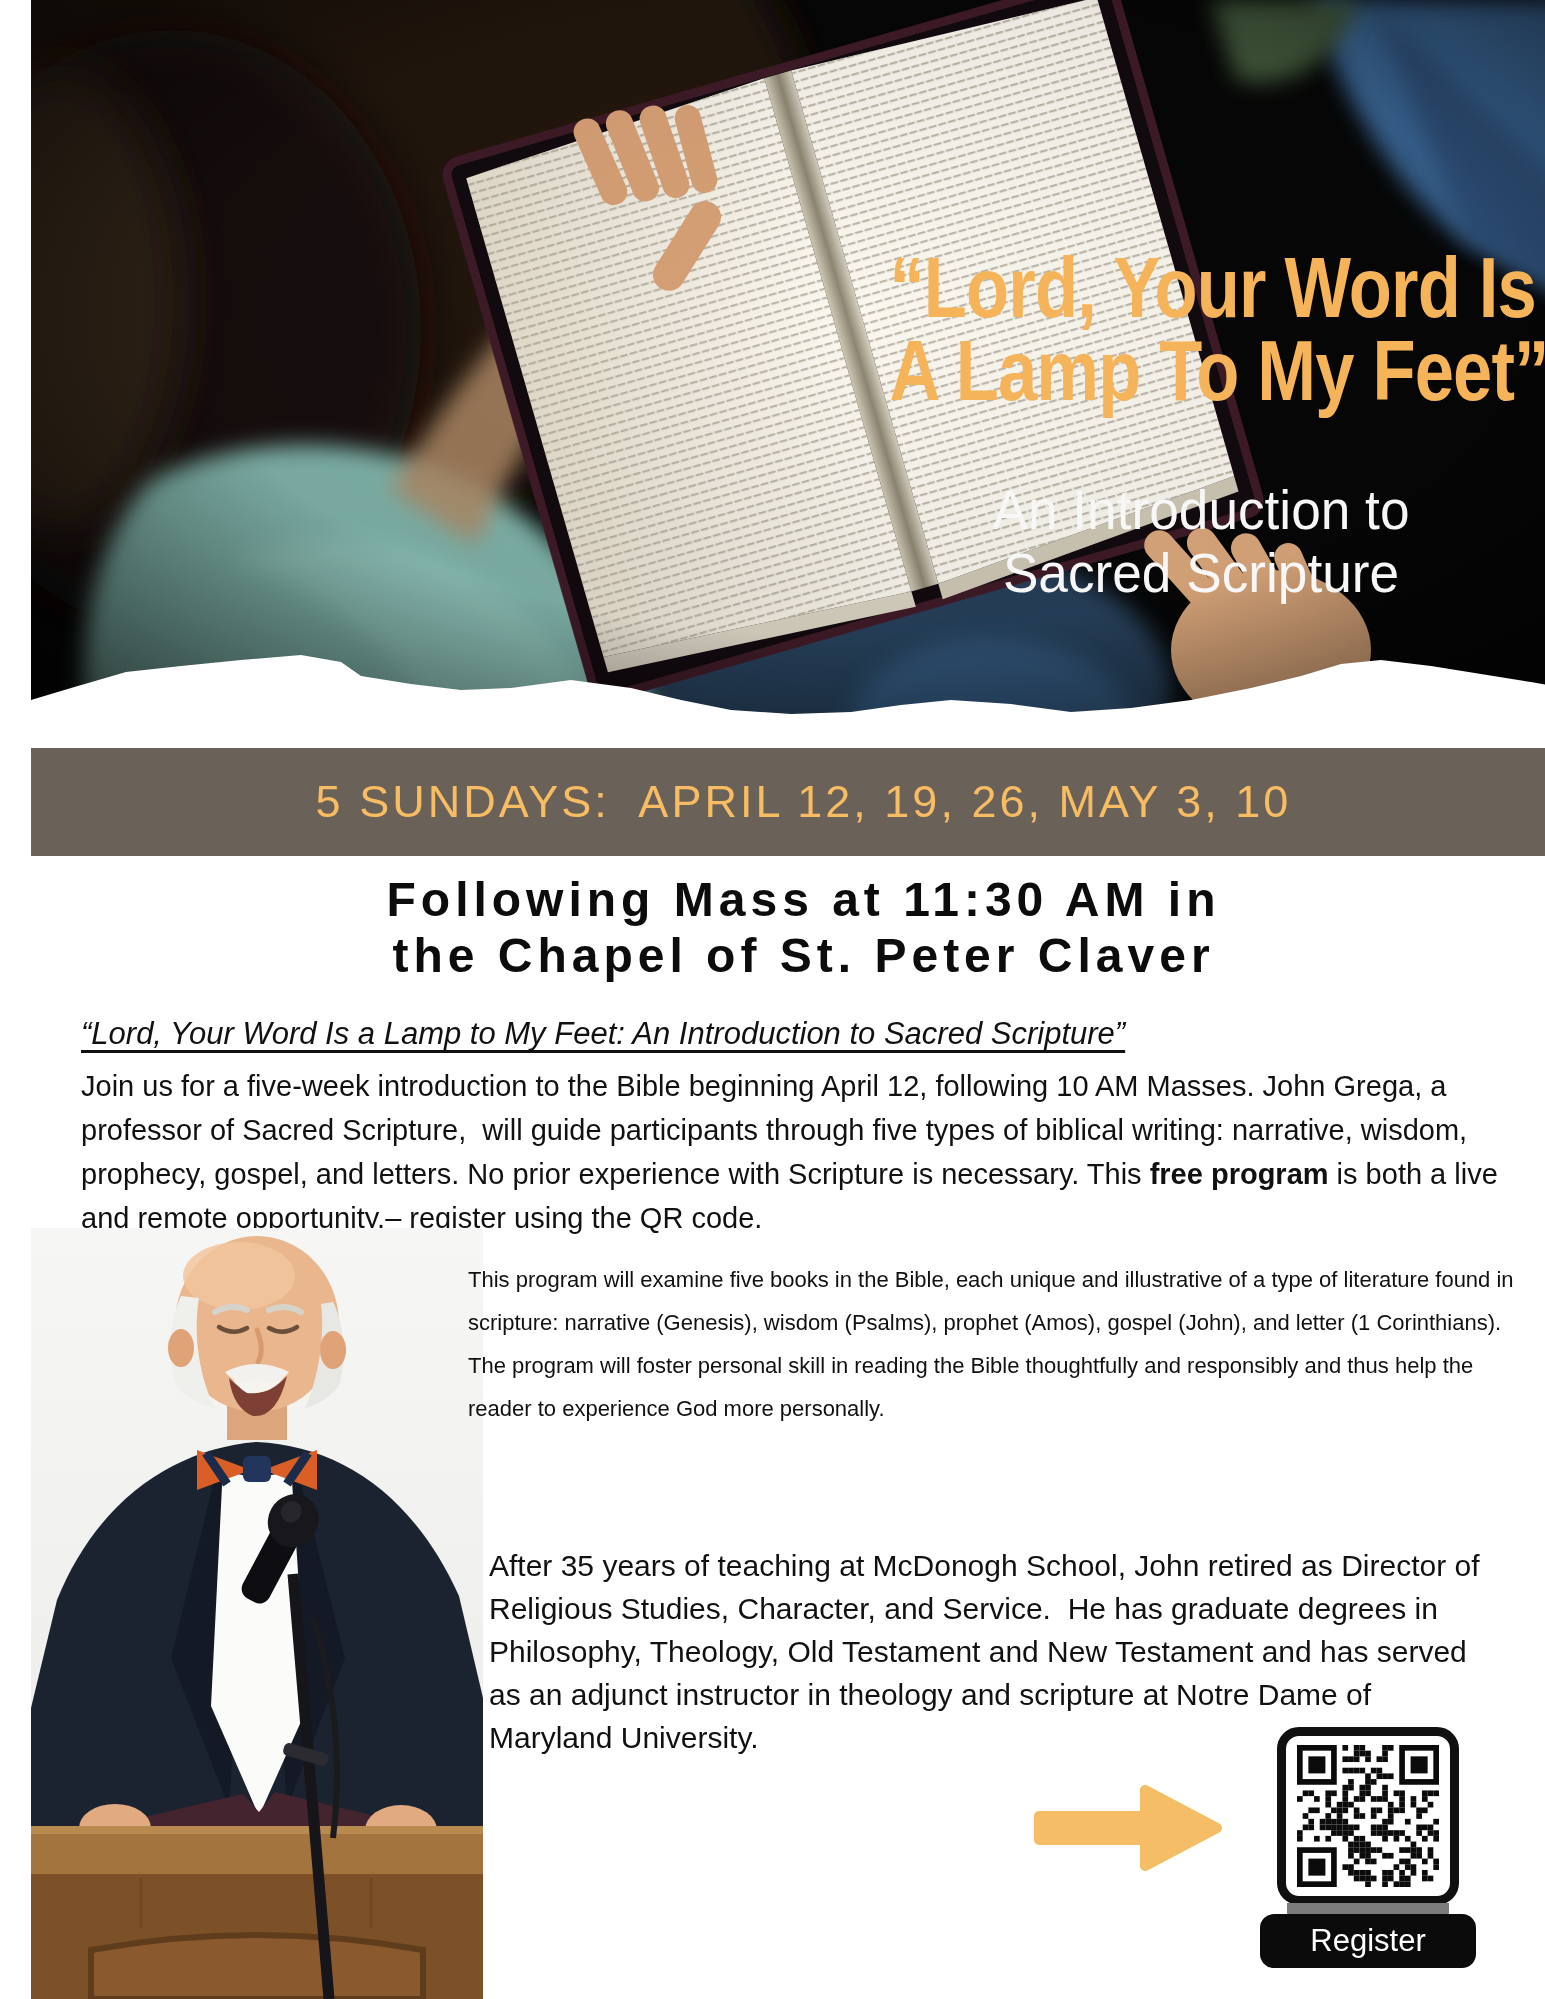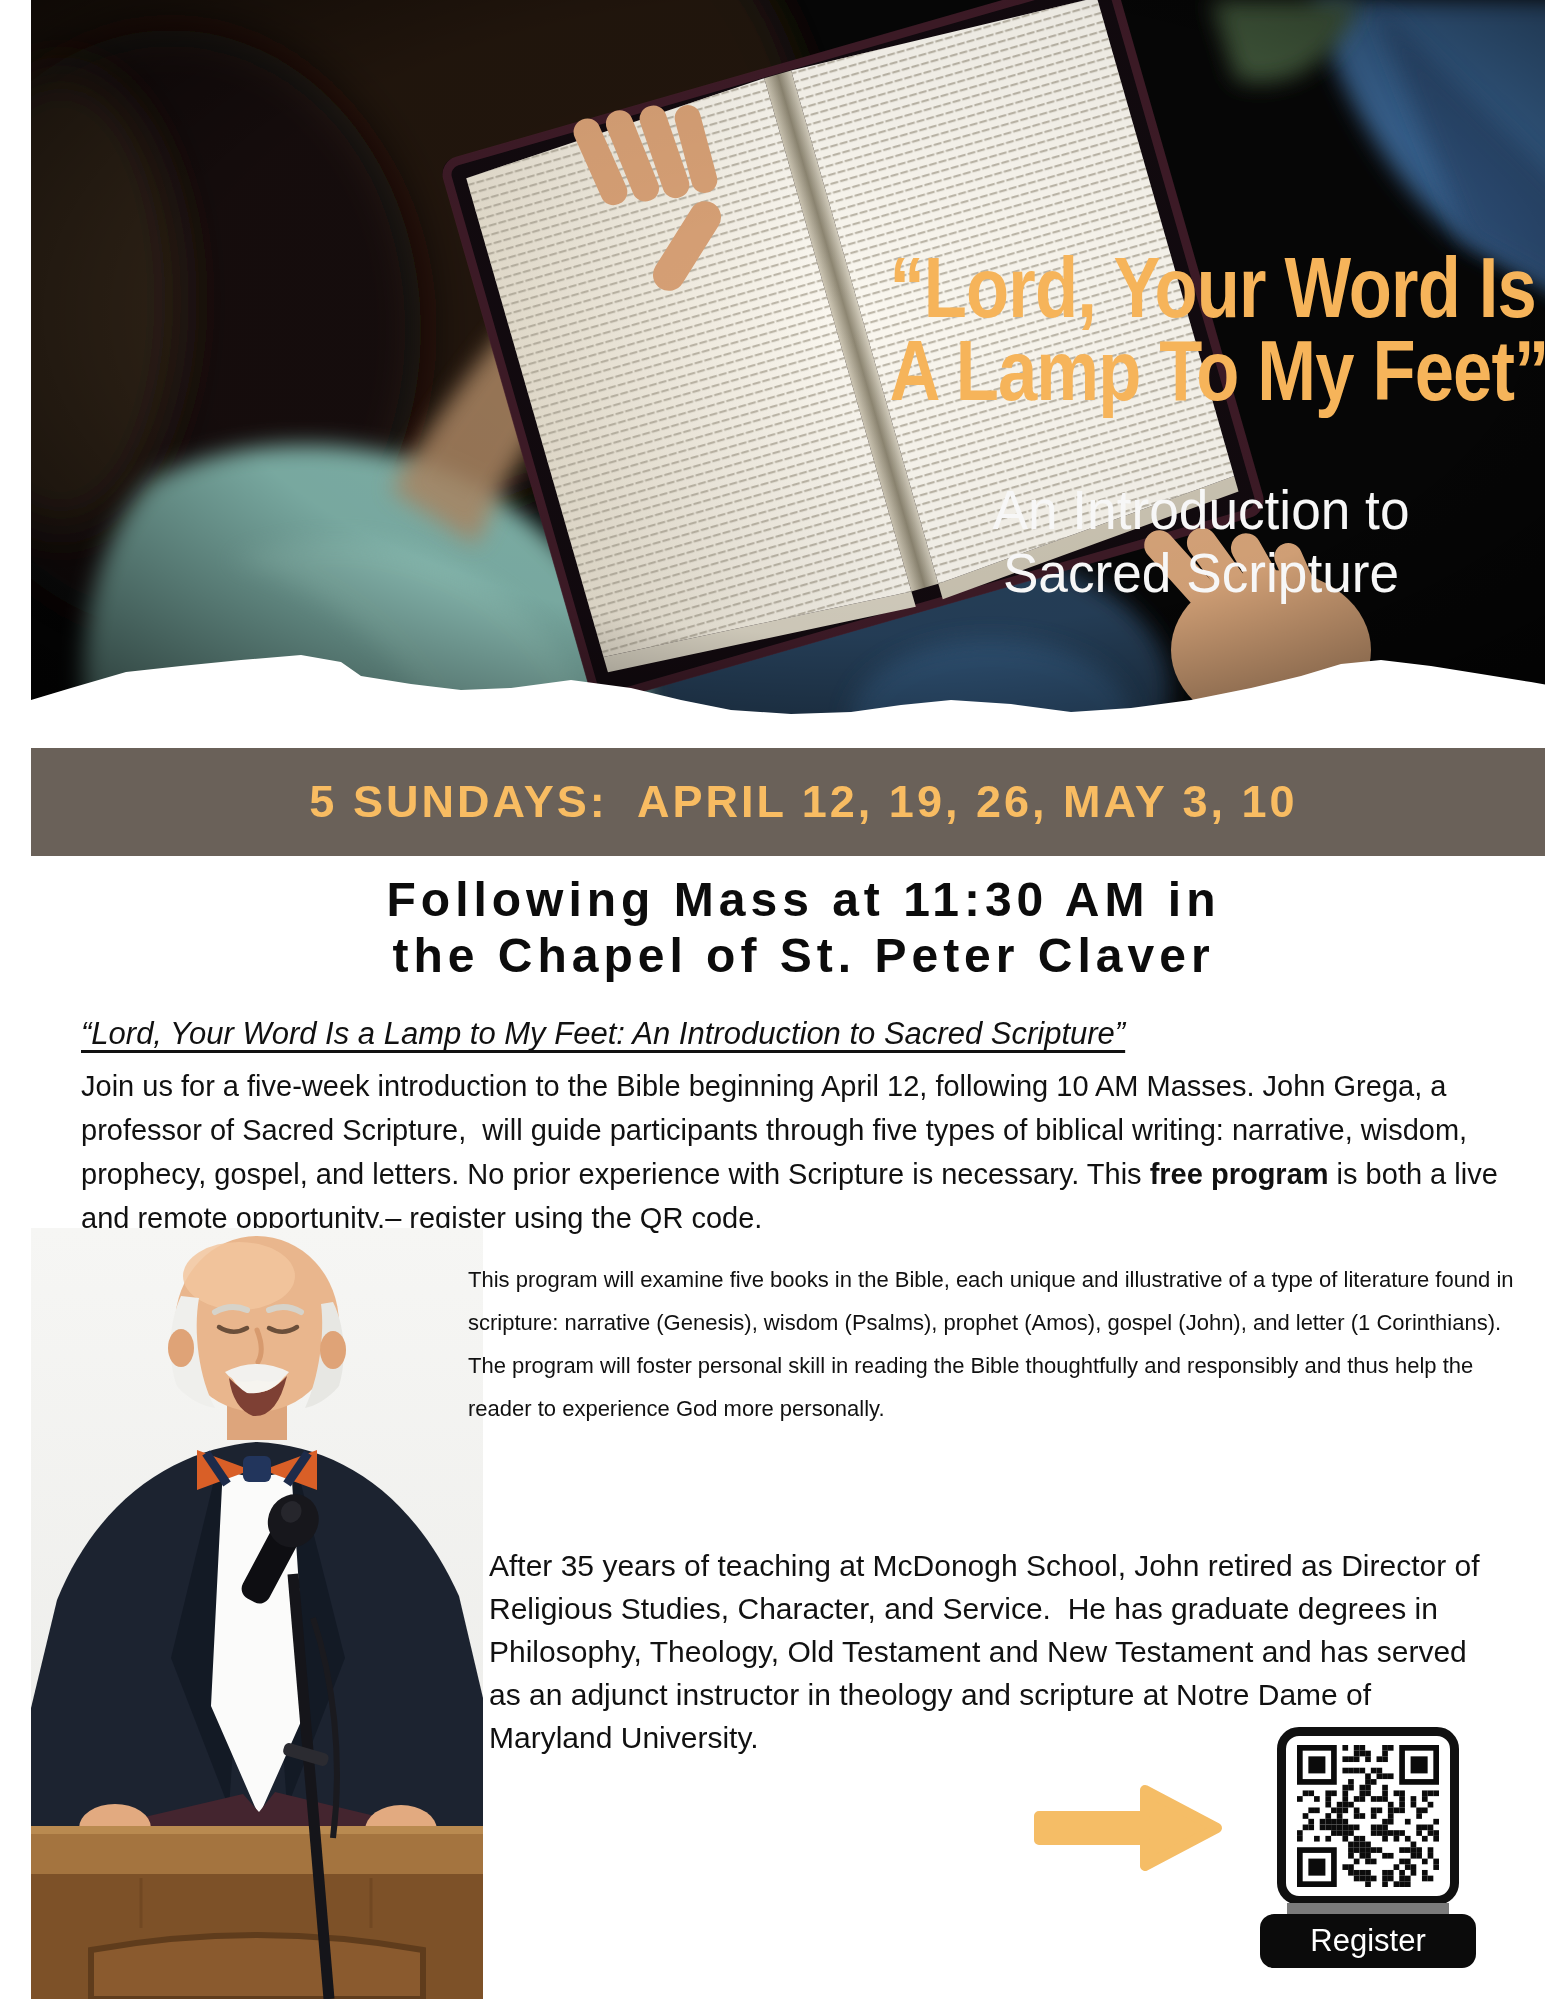--- a/index.html
+++ b/index.html
@@ -24,21 +24,21 @@
     text-align: center; color: #f7f7f7; font-size: 56px; line-height: 1.13;
     transform: scaleX(0.95); transform-origin: 50% 0;
     white-space: nowrap;
   }
   
   .banner {
     position: absolute; left: 0; top: 748px; width: 1545px; height: 108px;
     background: #6A6159; display: flex; align-items: center; justify-content: center;
   }
   .banner-text {
-    color: #F8BC62; font-size: 45px; font-weight: bold; letter-spacing: 3px; white-space: pre;
+    color: #F8BC62; font-size: 45px; font-weight: normal; letter-spacing: 3px; white-space: pre;
   }
   
   .heading {
     position: absolute; left: 0; top: 872px; width: 1545px; text-align: center;
     font-size: 48px; font-weight: bold; letter-spacing: 5px; line-height: 1.16; color: #0c0c0c;
   }
   
   .intro { position: absolute; left: 50px; top: 1012px; width: 1452px; font-size: 29px; line-height: 44px; }
   .intro-heading {
     font-weight: normal; font-style: italic; font-size: 31px;

